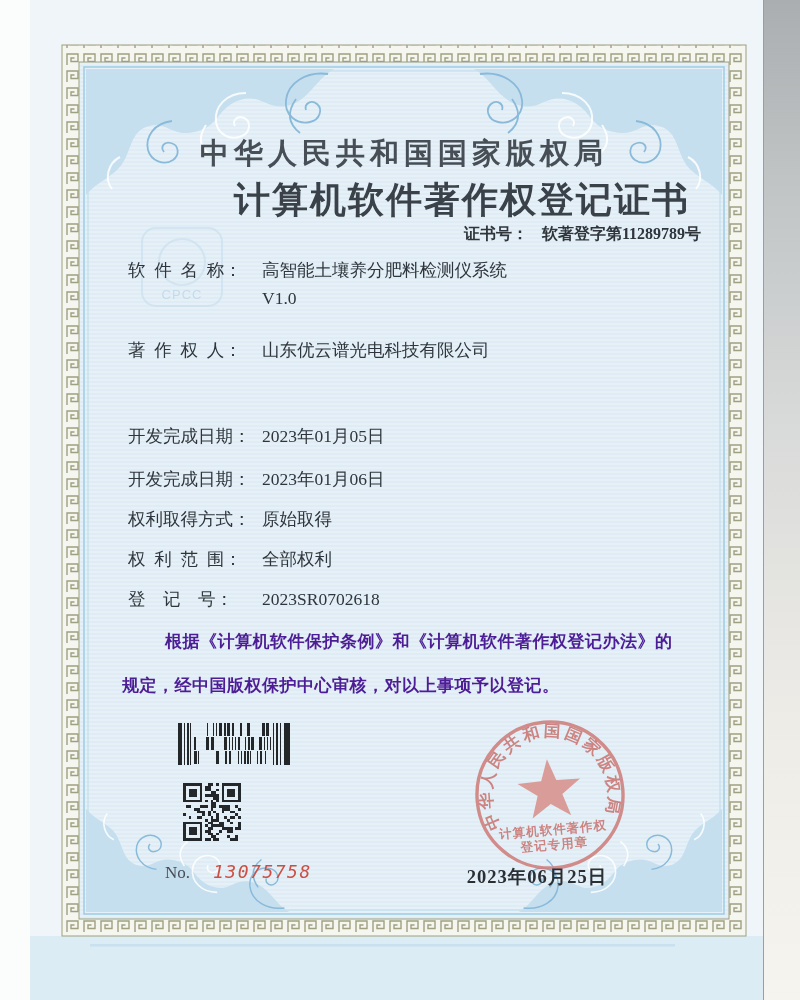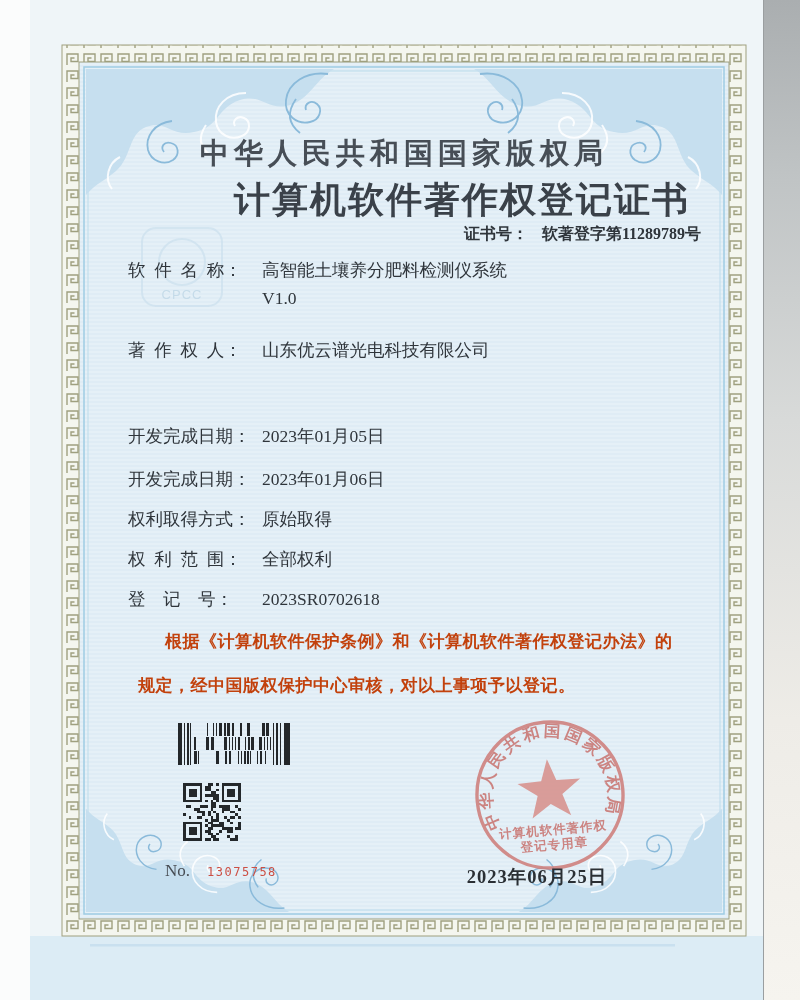--- a/index.html
+++ b/index.html
@@ -13,23 +13,23 @@
   .page{position:absolute;left:30px;top:0;width:733px;height:1000px;background:var(--page-bg);}
   .deco{position:absolute;left:0;top:0;}
   .txt{position:absolute;color:var(--ink);white-space:nowrap;}
   .title{left:32px;top:134px;width:684px;text-align:center;font-size:29px;font-weight:bold;letter-spacing:5px;color:#474e56;}
   .subtitle{left:32px;top:176px;width:800px;text-align:center;font-size:36px;font-weight:bold;letter-spacing:2px;color:#3a4149;}
   .certno{top:224px;right:62px;font-size:16px;font-weight:bold;color:#2f353b;}
   .certno .gap{display:inline-block;width:14px;}
   .row{left:98px;font-size:17.5px;font-weight:normal;color:#2f353b;}
   .row .lbl{display:inline-block;width:134px;}
   .row .val{display:inline-block;}
-  .stmt{font-size:17px;font-weight:600;letter-spacing:0.5px;color:#c2410c;}
+  .stmt{font-size:17px;font-weight:600;letter-spacing:0.5px;color:#4c1d95;}
   .serial{left:135px;top:861px;font-size:17px;color:#474d54;}
-  .serial .num{font-family:"DejaVu Sans Mono",monospace;color:var(--serial-red);font-size:12px;letter-spacing:1.5px;margin-left:17px;}
+  .serial .num{font-family:"DejaVu Sans Mono",monospace;color:var(--serial-red);font-size:18px;letter-spacing:1.5px;margin-left:23px;font-style:italic;}
   .issue-date{left:417px;top:864px;width:180px;text-align:center;font-size:18.5px;font-weight:bold;letter-spacing:1px;color:#2a2f34;}
   .barcode{position:absolute;left:148px;top:723px;}
   .qr{position:absolute;left:153px;top:783px;width:58px;height:58px;}
   .seal{position:absolute;left:435px;top:710px;width:170px;height:170px;opacity:0.88;}
   .scan-edge{position:absolute;left:763px;top:0;width:37px;height:1000px;border-left:1px solid #9a9ea0;
     background:linear-gradient(180deg,#aaaeb0 0%,#c0c4c5 18%,#d8dad9 42%,#eeece7 72%,#f6f4ef 100%);}
   
   .gk-line{stroke:var(--border-olive);stroke-width:1.4;fill:none;}
   .gk-edge{stroke:var(--border-olive);stroke-width:1;fill:none;}
   .blue-line1{stroke:#9fcce3;stroke-width:1.5;fill:none;}
@@ -124,21 +124,21 @@
       <span class="lbl">权利取得方式：</span><span class="val">原始取得</span>
     </div>
     <div class="txt row" style="top:547px">
       <span class="lbl">权 利 范 围：</span><span class="val">全部权利</span>
     </div>
     <div class="txt row" style="top:587px">
       <span class="lbl">登  记  号：</span><span class="val">2023SR0702618</span>
     </div>
 
     <div class="txt stmt" style="left:135px;top:630px">根据《计算机软件保护条例》和《计算机软件著作权登记办法》的</div>
-    <div class="txt stmt" style="left:108px;top:674px">规定，经中国版权保护中心审核，对以上事项予以登记。</div>
+    <div class="txt stmt" style="left:92px;top:674px">规定，经中国版权保护中心审核，对以上事项予以登记。</div>
 
     <svg class="barcode" width="112" height="42" viewBox="0 0 112 42" shape-rendering="crispEdges">
         <rect x="0" y="0" width="4" height="42" fill="#23272a"></rect>
         <rect x="6" y="0" width="1" height="42" fill="#23272a"></rect>
         <rect x="9" y="0" width="2" height="42" fill="#23272a"></rect>
         <rect x="12" y="0" width="1" height="42" fill="#23272a"></rect>
         <rect x="95" y="0" width="1" height="42" fill="#23272a"></rect>
         <rect x="98" y="0" width="2" height="42" fill="#23272a"></rect>
         <rect x="102" y="0" width="1" height="42" fill="#23272a"></rect>
         <rect x="106" y="0" width="6" height="42" fill="#23272a"></rect>

